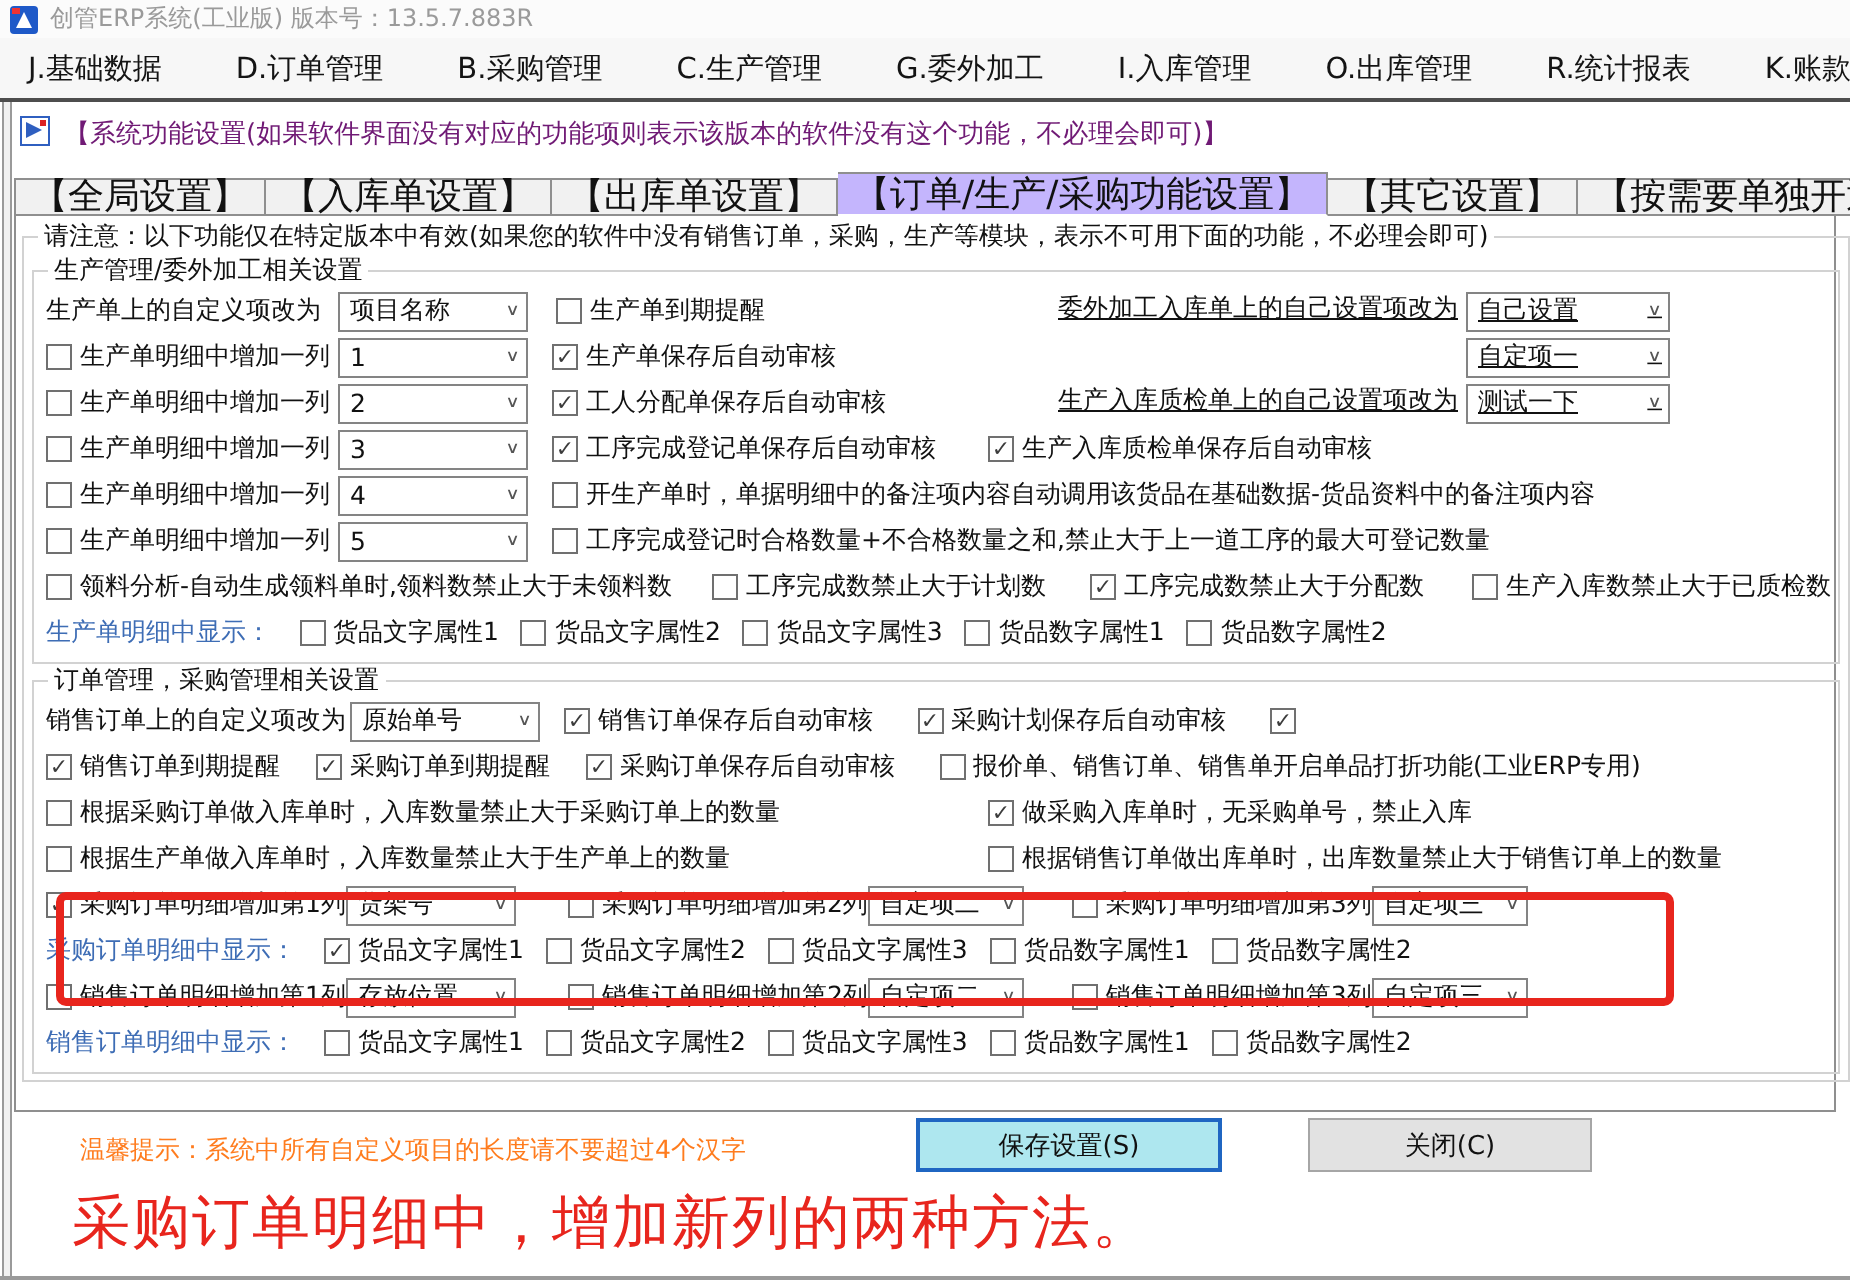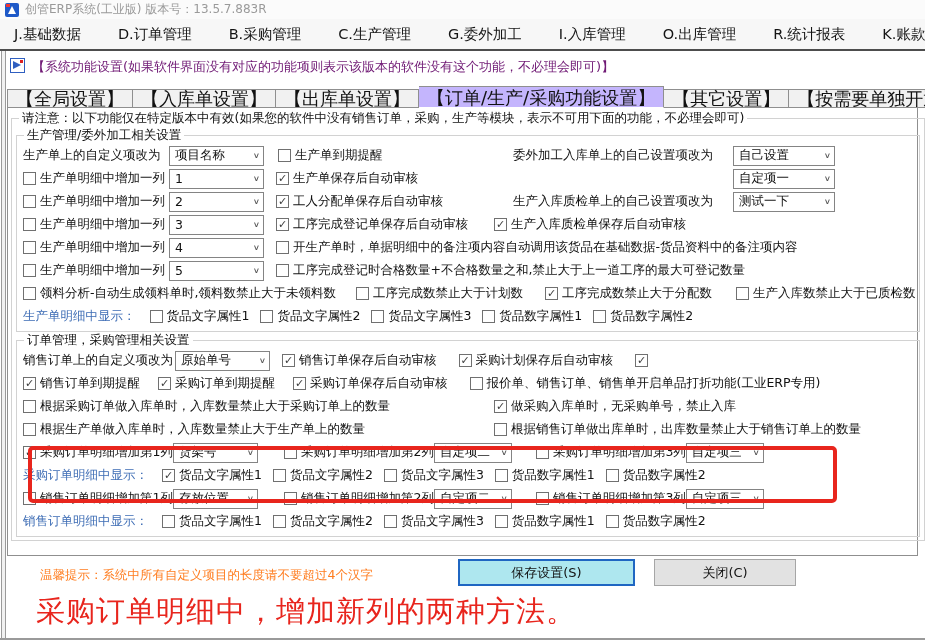--- a/index.html
+++ b/index.html
@@ -45,34 +45,34 @@
   .lblk2 { width:152px; flex:none; }
   .flab { white-space:nowrap; }
 
   .cbitem { display:inline-flex; align-items:center; gap:4px; white-space:nowrap; cursor:default; }
   .bx { width:13px; height:13px; border:1px solid #707070; background:#fff; font-size:11px; line-height:11px; text-align:center; color:#3c3c3c; font-weight:bold; flex:none; }
 
   .selbox { display:inline-flex; justify-content:space-between; align-items:center; height:20px; border:1px solid #848484; background:#fff; padding:0 3px 0 5px; flex:none; cursor:default; }
   .selbox .sa { color:#555; font-size:10px; transform:scaleY(.8); margin-left:4px; }
   .w95{width:95px} .w102{width:102px} .w85{width:85px} .w78{width:78px}
 
-  .rc  { position:absolute; left:438px; width:376px; display:flex; justify-content:flex-end; align-items:center; gap:20px; }
+  .rc  { position:absolute; left:438px; width:376px; display:flex; justify-content:flex-end; gap:4px;text-decoration:underline; }
   .rc4 { position:absolute; left:473px; }
   .ml12{margin-left:12px} .ml14{margin-left:14px} .ml18{margin-left:18px}
   .ml20{margin-left:20px} .ml22{margin-left:22px} .ml24{margin-left:24px} .ml26{margin-left:26px}
 
   .bluelab { color:#3e6db5; flex:none; margin-right:14px; }
   .showset { display:flex; align-items:center; gap:11px; }
 
   .redbox { position:absolute; left:28px; top:446px; width:809px; height:57px; border:4px solid #e8251d; border-radius:5px; z-index:6; pointer-events:none; }
 
   .footer { position:absolute; left:7px; top:558px; right:0; height:32px; }
   .hint { position:absolute; left:33px; top:9px; color:#ff7c1e; font-size:12.5px; white-space:nowrap; }
   .btn { position:absolute; top:1px; height:27px; display:flex; align-items:center; justify-content:center; font-size:13px; cursor:default; }
-  .btn-save { left:451px; width:177px; background:#aee7ef; border:2px solid #1f66c2; }
+  .btn-save { left:451px; width:153px; background:#aee7ef; border:2px solid #1f66c2; }
   .btn-close { left:647px; width:142px; background:#e2e2e2; border:1px solid #a6a6a6; }
 
   .annot { position:absolute; left:36px; top:592px; font-size:29px; color:#e8251d; white-space:nowrap; letter-spacing:1px; }
 </style>
 </head>
 <body>
 
 <div id="screen">
 
   <div class="titlebar">

